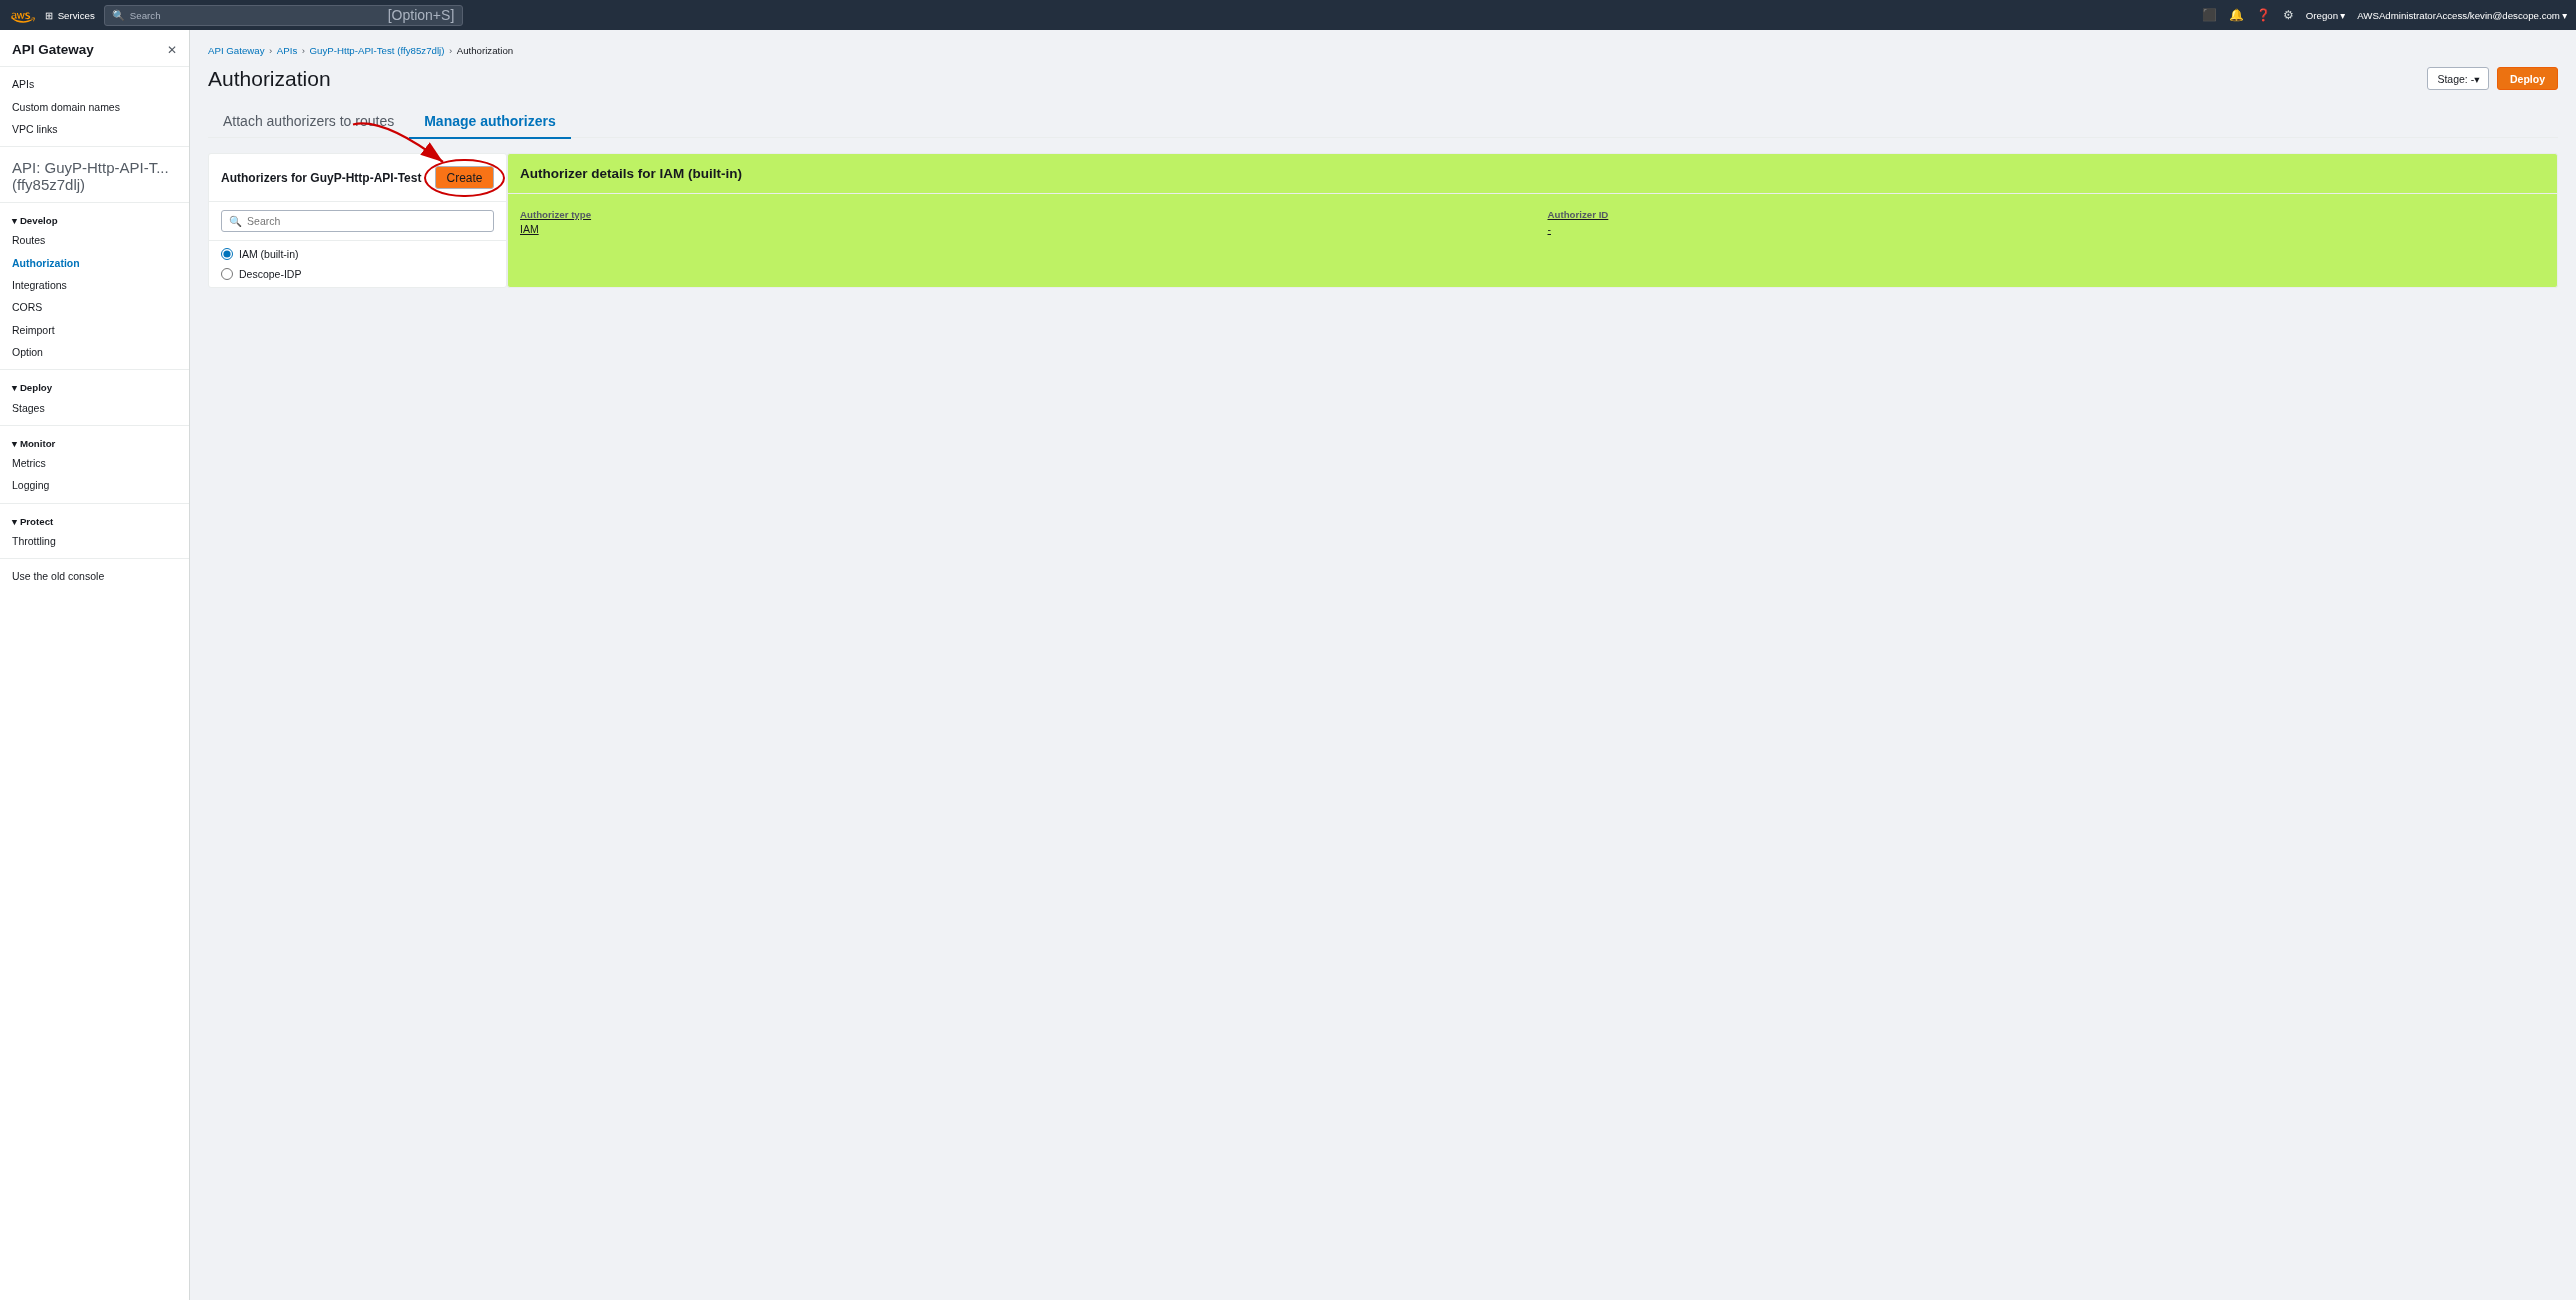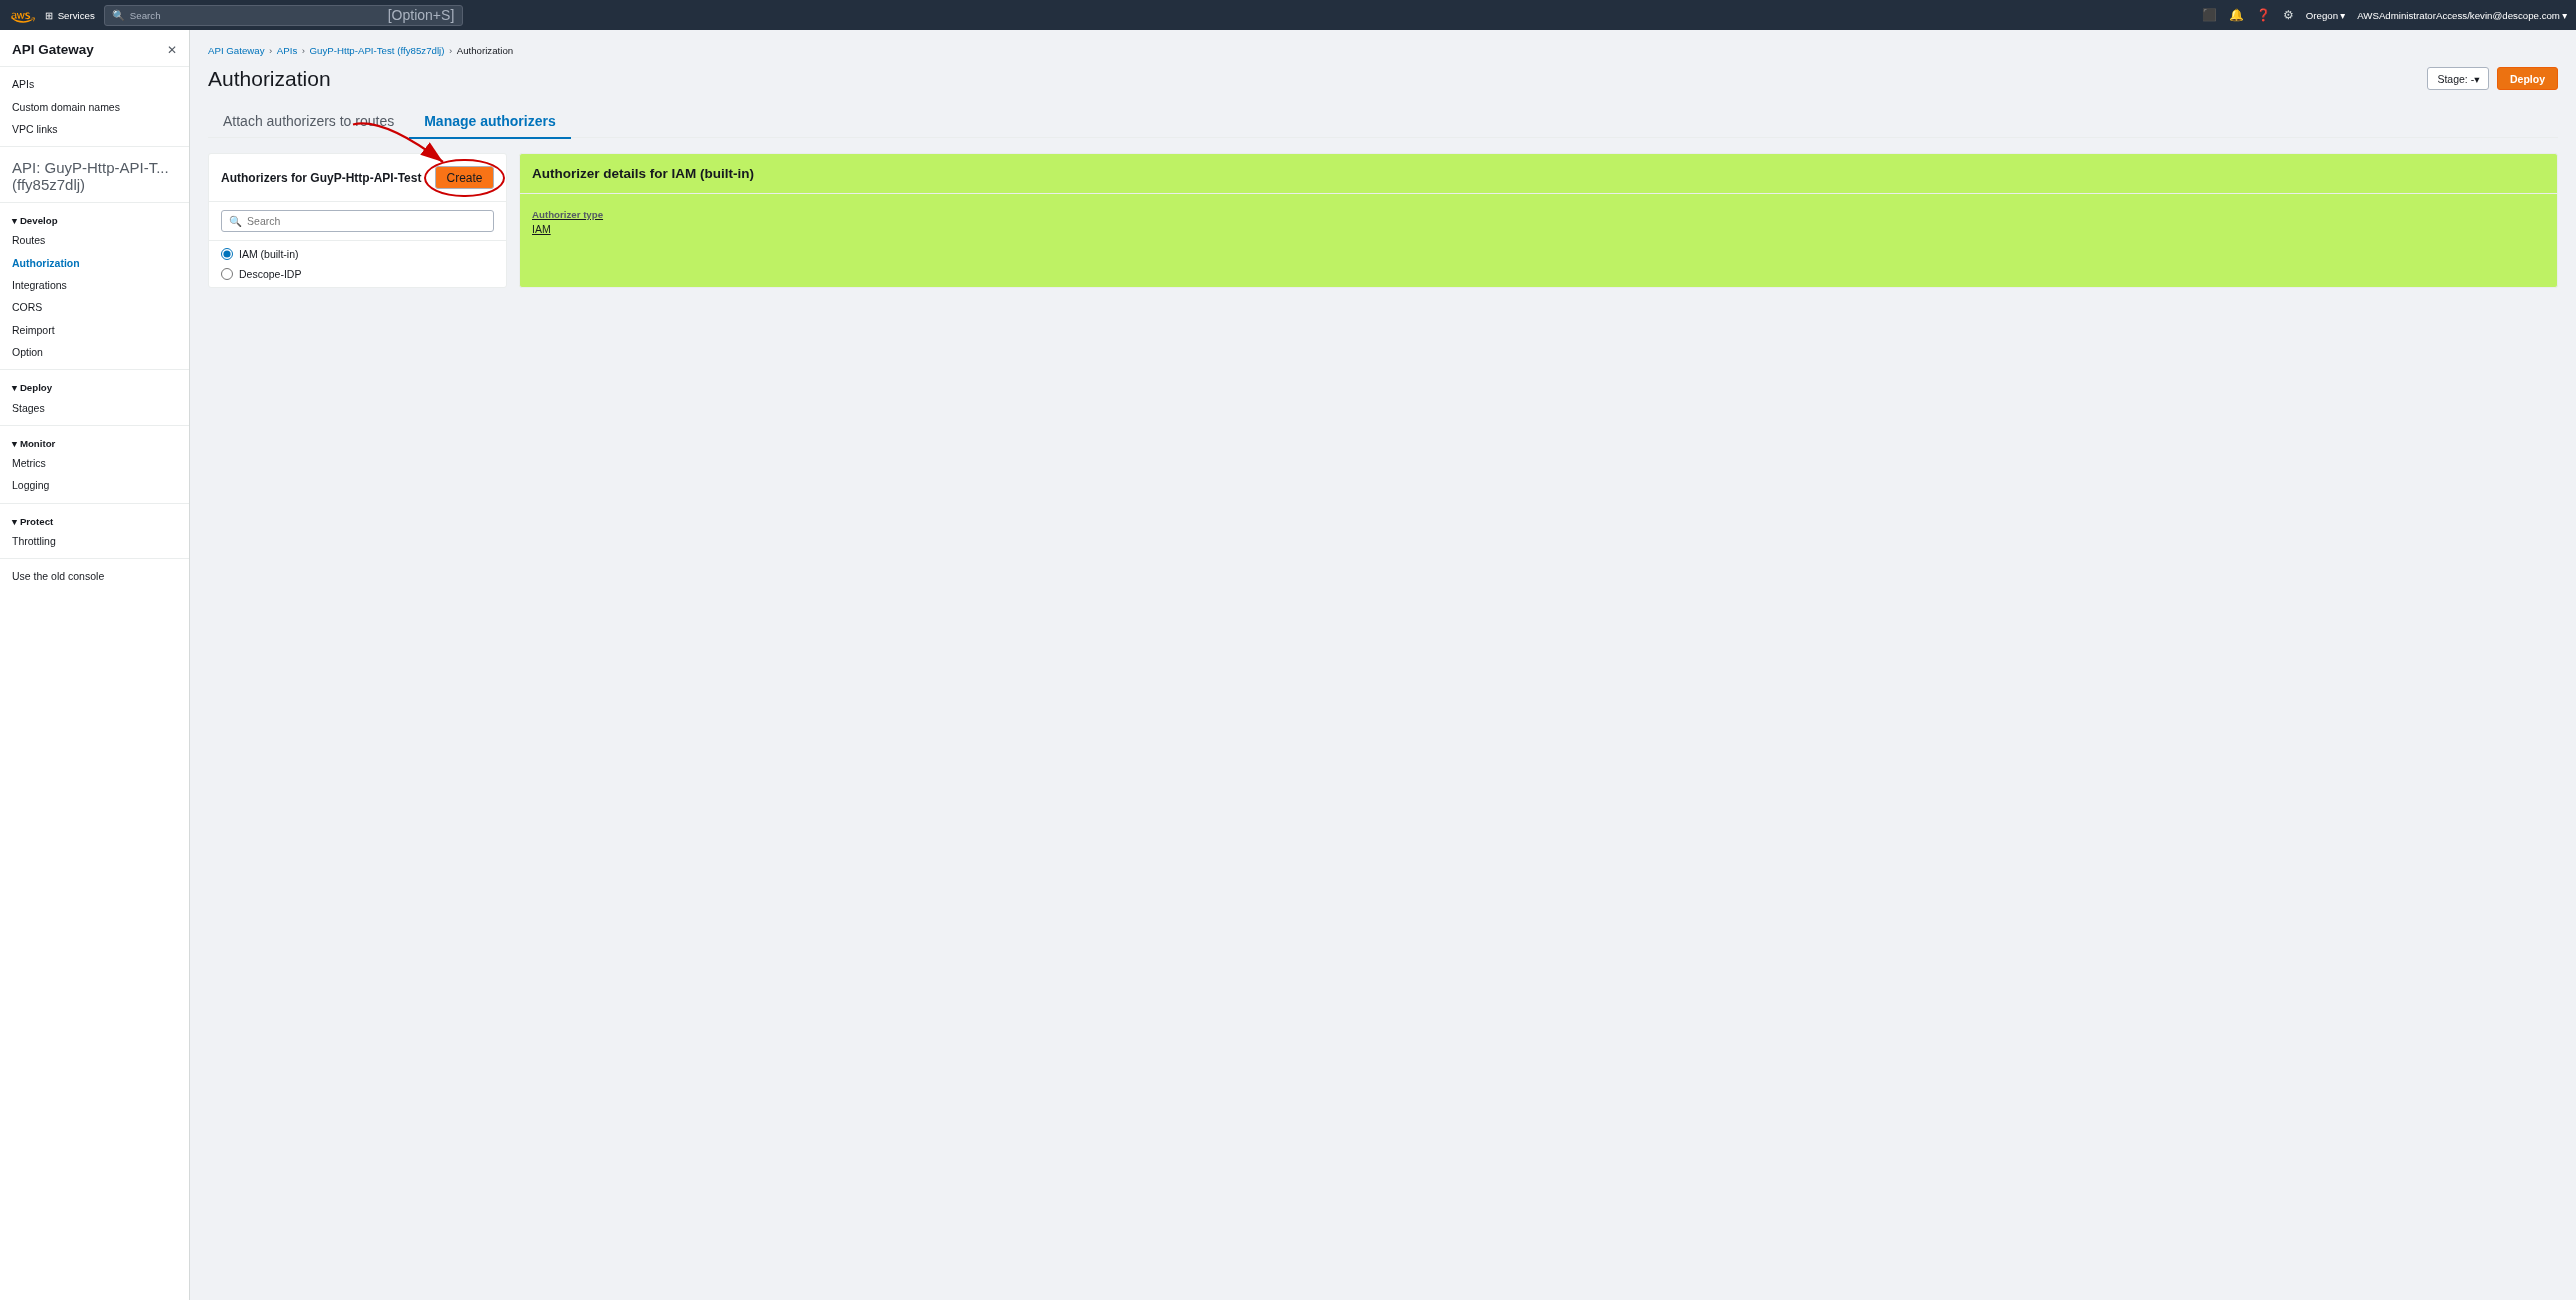--- a/index.html
+++ b/index.html
@@ -67,21 +67,21 @@
 
     
     .tabs { display: flex; border-bottom: 1.5px solid #eaeded; margin-bottom: 15px; }
     .tab {
       padding: 7.5px 15px; cursor: pointer; font-size: 14px; color: #545b64;
       border-bottom: 2.2px solid transparent; margin-bottom: -1.5px;
     }
     .tab.active { color: #0073bb; border-bottom-color: #0073bb; font-weight: 600; }
 
     
-    .content-area { display: flex; gap: 12px; }
+    .content-area { display: flex; }
     .authorizers-panel {
       width: 299px; background: #fff; border: 0.7px solid #eaeded; border-radius: 3px; flex-shrink: 0;
     }
     .panel-header {
       display: flex; align-items: center; justify-content: space-between;
       padding: 12px; border-bottom: 0.7px solid #eaeded;
     }
     .panel-title { font-size: 12px; font-weight: 700; }
     .create-btn {
       background: #f97316; border: 0.7px solid #aab3c0; padding: 3.7px 10.5px;
@@ -262,20 +262,24 @@
       <div class="details-panel">
         <div class="details-header">
           <span class="details-title">Authorizer details for IAM (built-in)</span>
         </div>
         <div class="details-body">
           <div class="details-grid">
             <div>
               <div class="detail-field-label">Authorizer type</div>
               <div class="detail-field-value">IAM</div>
             </div>
+            <div>
+              <div class="detail-field-label">Authorizer ID</div>
+              <div class="detail-field-value">-</div>
+            </div>
           </div>
         </div>
       </div>
 
     </div>
   </main>
 </div>
 
 
 </body></html>

